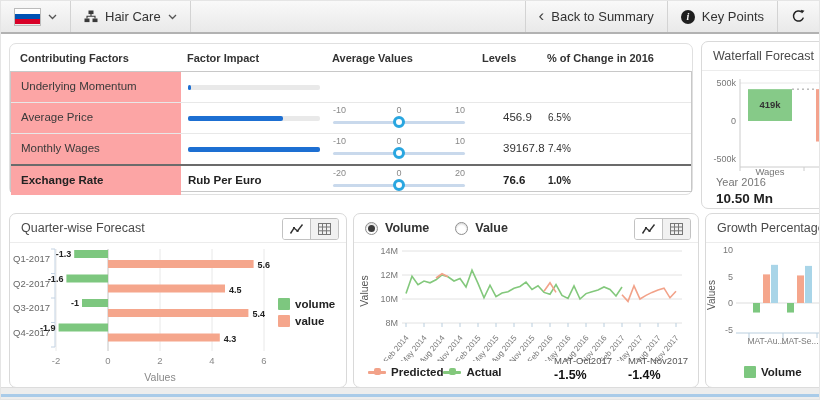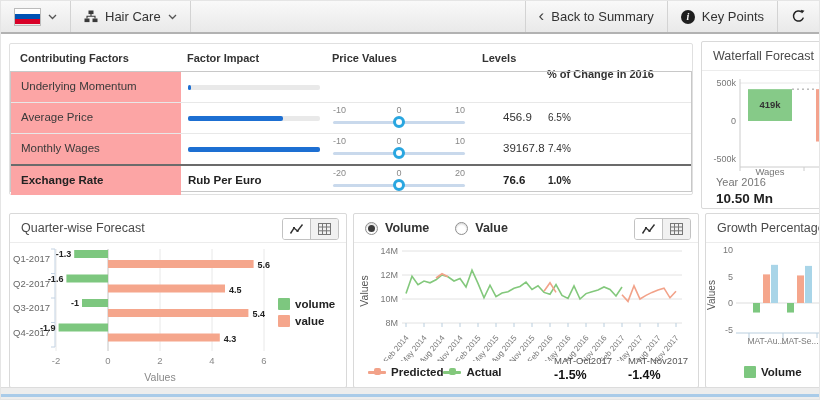--- a/index.html
+++ b/index.html
@@ -13,21 +13,21 @@
   .tb-right{margin-left:auto;display:flex;align-items:stretch;}
   .tb-right .tb-btn{border-right:none;border-left:1px solid #d3d3d3;}
   .tb-label{font-size:13px;color:#333;}
   .flag{width:27px;height:18px;border:1px solid #bbb;display:flex;flex-direction:column;box-sizing:border-box;}
   .flag div{flex:1;}
   .info-circle{width:14px;height:14px;border-radius:50%;background:#1f1f1f;color:#fff;
                display:inline-flex;align-items:center;justify-content:center;
                font-size:10px;font-style:italic;font-weight:700;font-family:"Liberation Serif",serif;}
   .back-chev{font-size:17px;color:#444;line-height:1;margin-top:-2px;}
   
-  .panel{position:absolute;background:#fff;border:1px solid #d9d9d9;border-radius:2px;box-sizing:border-box;}
+  .panel{position:absolute;background:#fff;border:1px solid #d9d9d9;border-radius:7px;box-sizing:border-box;}
   .panel-head{height:28px;border-bottom:1px solid #ececec;display:flex;align-items:center;padding:0 11px;position:relative;}
   .panel-title{font-size:12.5px;color:#4a4a4a;}
   .toggle-group{position:absolute;right:7px;top:4px;display:flex;border:1px solid #c2c2c2;border-radius:3px;overflow:hidden;background:#fff;}
   .toggle-btn{width:27px;height:20px;display:flex;align-items:center;justify-content:center;background:#f1f1f1;cursor:pointer;}
   .toggle-btn.selected{background:#fff;border-right:1px solid #c2c2c2;}
   
   .factors-card{left:8px;top:42px;width:684px;height:152px;border-color:#e0e0e0;}
   .f-head{position:relative;height:27px;}
   .f-head span{position:absolute;top:8px;font-size:11px;font-weight:700;color:#333;}
   .f-body{position:relative;margin:0;border:1px solid #c8c8c8;height:121px;box-sizing:border-box;}
@@ -121,23 +121,23 @@
           <path d="M10.6 0.8 L14.4 1.8 L11.6 4.8 Z" fill="#222"></path>
         </svg>
       </div>
     </div>
   </div>
 
   <div class="panel factors-card">
     <div class="f-head">
         <span style="left: 10px;">Contributing Factors</span>
         <span style="left: 177px;">Factor Impact</span>
-        <span style="left: 322px;">Price Values</span>
+        <span style="left: 322px;">Average Values</span>
         <span style="left: 472px;">Levels</span>
-        <span style="left: 537px; margin-top: 16px;">% of Change in 2016</span>
+        <span style="left: 537px;">% of Change in 2016</span>
       </div>
     <div class="f-body">
         <div class="frow">
           <div class="fcell-name">Underlying Momentum</div>
           <div class="impact-track">
             <div class="impact-fill" style="width: 2%; background: rgb(29, 111, 210);"></div>
           </div>
         </div>
         <div class="frow">
           <div class="fcell-name">Average Price</div>

